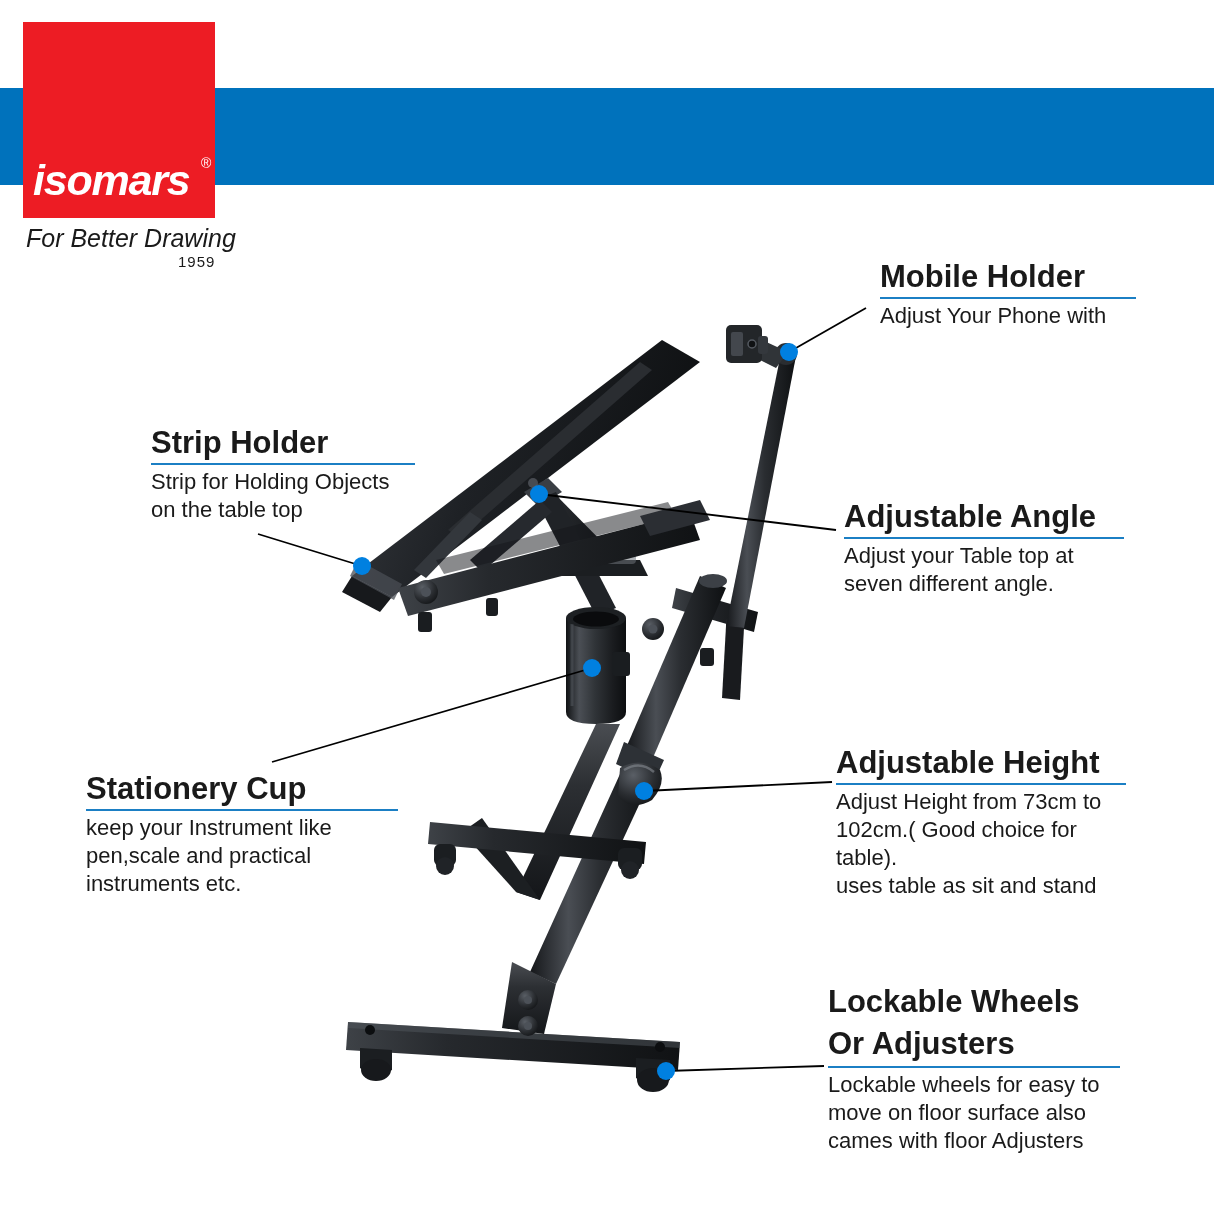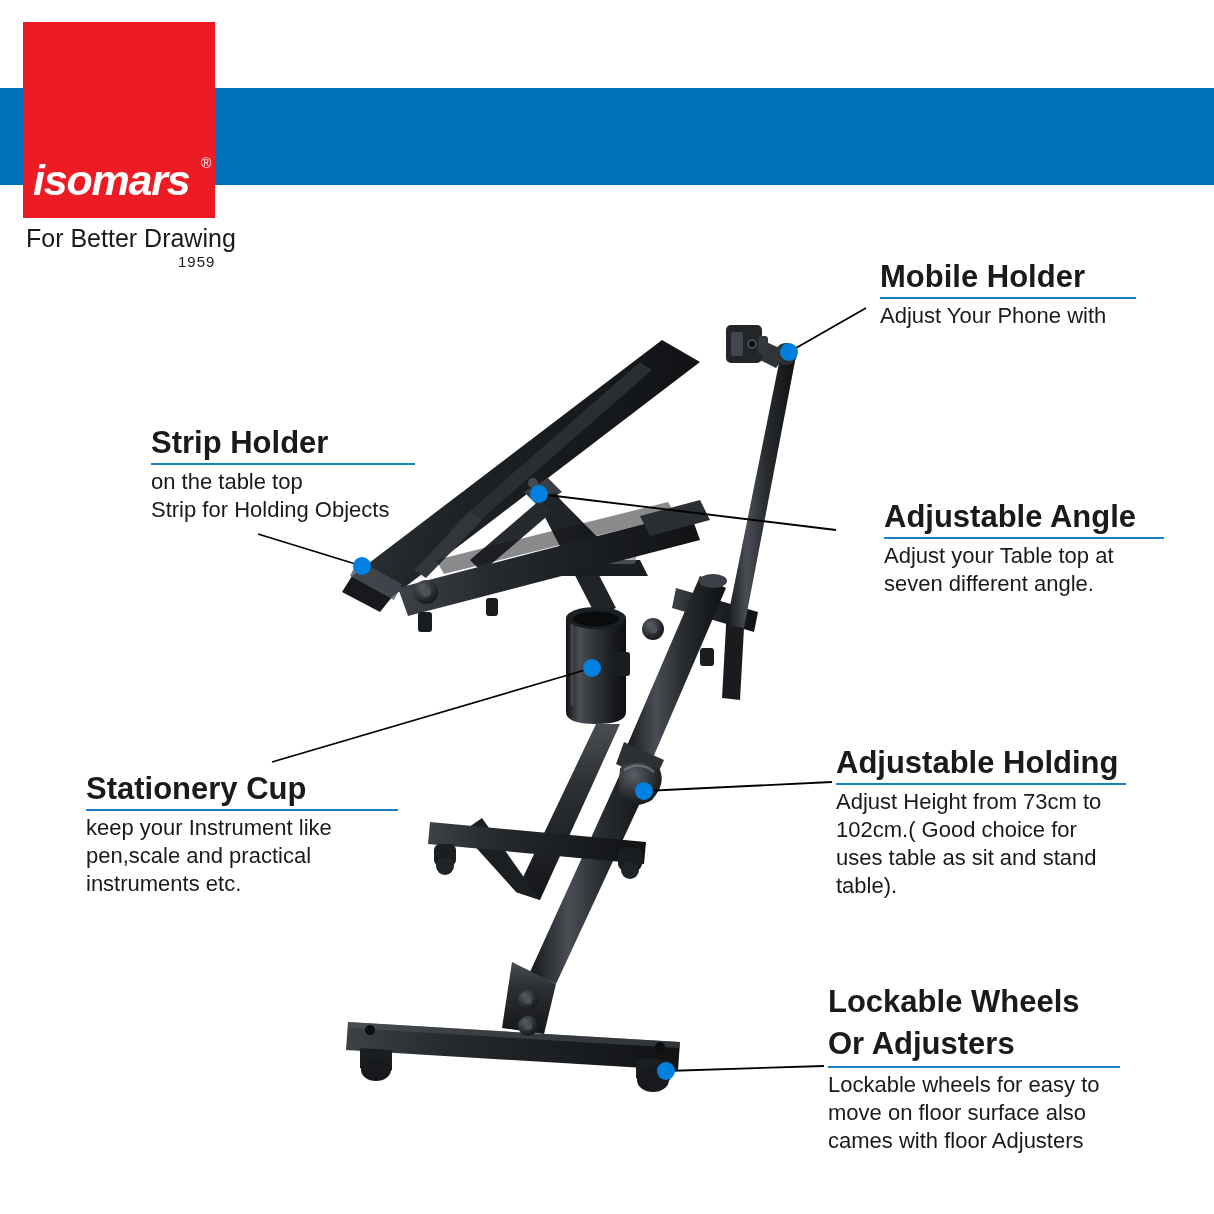--- a/index.html
+++ b/index.html
@@ -74,20 +74,21 @@
     line-height: 1;
   }
   .logo-tagline {
     position: absolute;
     left: 26px;
     top: 226px;
     font-size: 25px;
     color: #1a1a1a;
     line-height: 1;
     white-space: nowrap;
+    font-style: italic;
   }
   .logo-year {
     position: absolute;
     left: 178px;
     top: 254px;
     font-size: 15px;
     color: #1a1a1a;
     letter-spacing: 1px;
     line-height: 1;
   }
@@ -122,21 +123,21 @@
   .callout-body {
     font-size: 22px;
     color: #1a1a1a;
     line-height: 28px;
     font-weight: 400;
   }
 
   
   #callout-mobile-holder   { left: 880px; top: 258px; width: 256px; }
   #callout-strip-holder    { left: 103px; top: 424px; width: 264px; margin-left: 48px; }
-  #callout-adjustable-angle{ left: 844px; top: 498px; width: 280px; margin-left: 40px; }
+  #callout-adjustable-angle{ left: 844px; top: 498px; width: 280px; }
   #callout-stationery-cup  { left: 86px;  top: 770px; width: 312px; }
   #callout-adjustable-height{ left: 836px; top: 744px; width: 290px; }
   #callout-lockable-wheels { left: 828px; top: 981px; width: 292px; }
 
   #callout-lockable-wheels .callout-title { line-height: 42px; }
 </style>
 </head>
 <body>
 
 <div id="page">
@@ -315,22 +316,22 @@
     <div class="callout-rule"></div>
     <div class="callout-body">
       <div>Adjust Your Phone with</div>
     </div>
   </div>
 
   <div class="callout" id="callout-strip-holder">
     <div class="callout-title">Strip Holder</div>
     <div class="callout-rule"></div>
     <div class="callout-body">
+      <div>Strip for Holding Objects</div>
       <div>on the table top</div>
-      <div>Strip for Holding Objects</div>
     </div>
   </div>
 
   <div class="callout" id="callout-adjustable-angle">
     <div class="callout-title">Adjustable Angle</div>
     <div class="callout-rule"></div>
     <div class="callout-body">
       <div>Adjust your Table top at</div>
       <div>seven different angle.</div>
     </div>
@@ -340,27 +341,27 @@
     <div class="callout-title">Stationery Cup</div>
     <div class="callout-rule"></div>
     <div class="callout-body">
       <div>keep your Instrument like</div>
       <div>pen,scale and practical</div>
       <div>instruments etc.</div>
     </div>
   </div>
 
   <div class="callout" id="callout-adjustable-height">
-    <div class="callout-title">Adjustable Holding</div>
+    <div class="callout-title">Adjustable Height</div>
     <div class="callout-rule"></div>
     <div class="callout-body">
       <div>Adjust Height from 73cm to</div>
       <div>102cm.( Good choice for</div>
+      <div>table).</div>
       <div>uses table as sit and stand</div>
-      <div>table).</div>
     </div>
   </div>
 
   <div class="callout" id="callout-lockable-wheels">
     <div class="callout-title">
       <div>Lockable Wheels</div>
       <div>Or Adjusters</div>
     </div>
     <div class="callout-rule"></div>
     <div class="callout-body">

